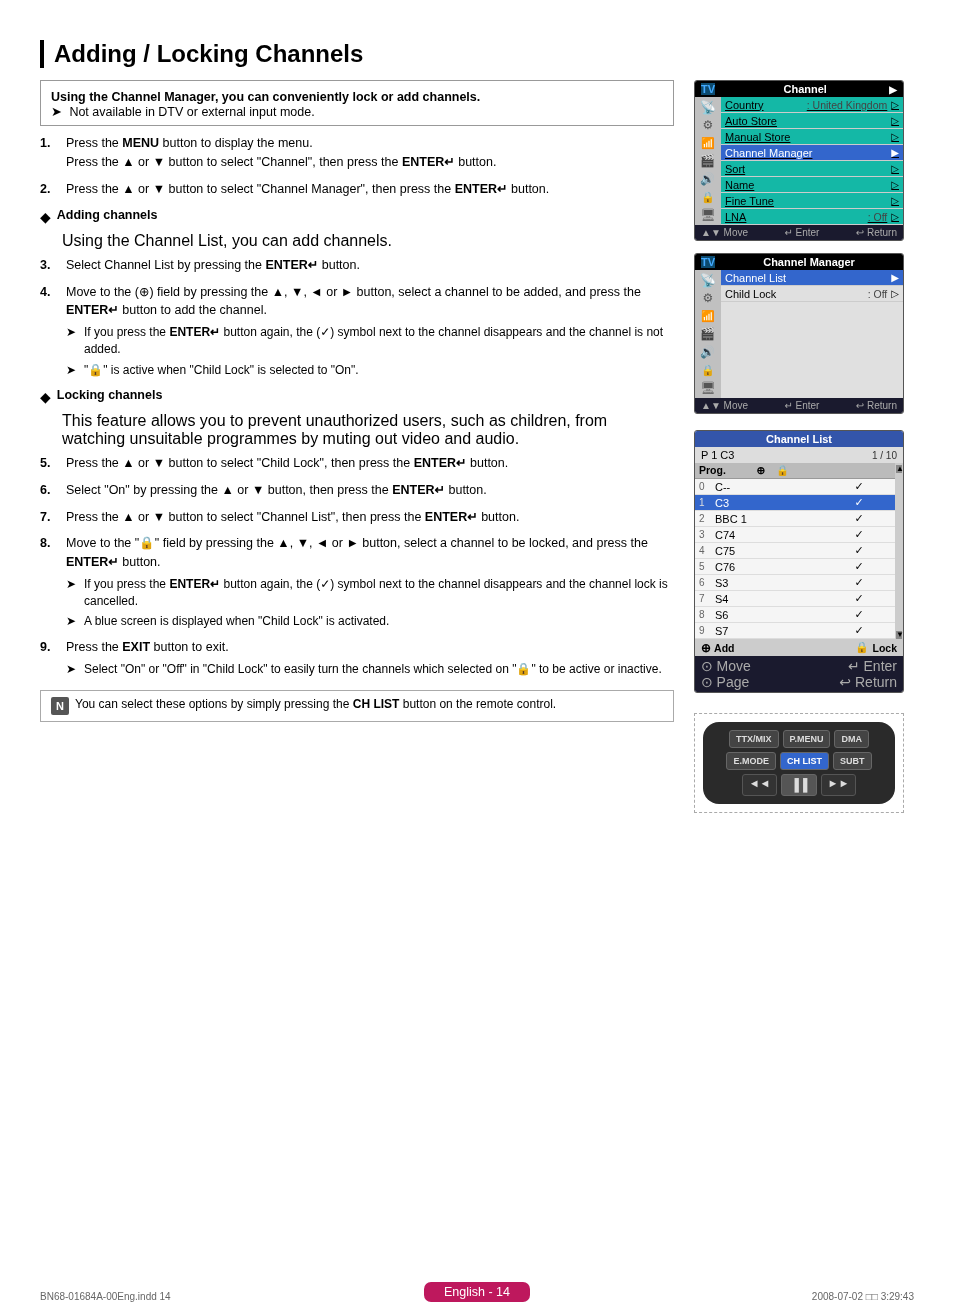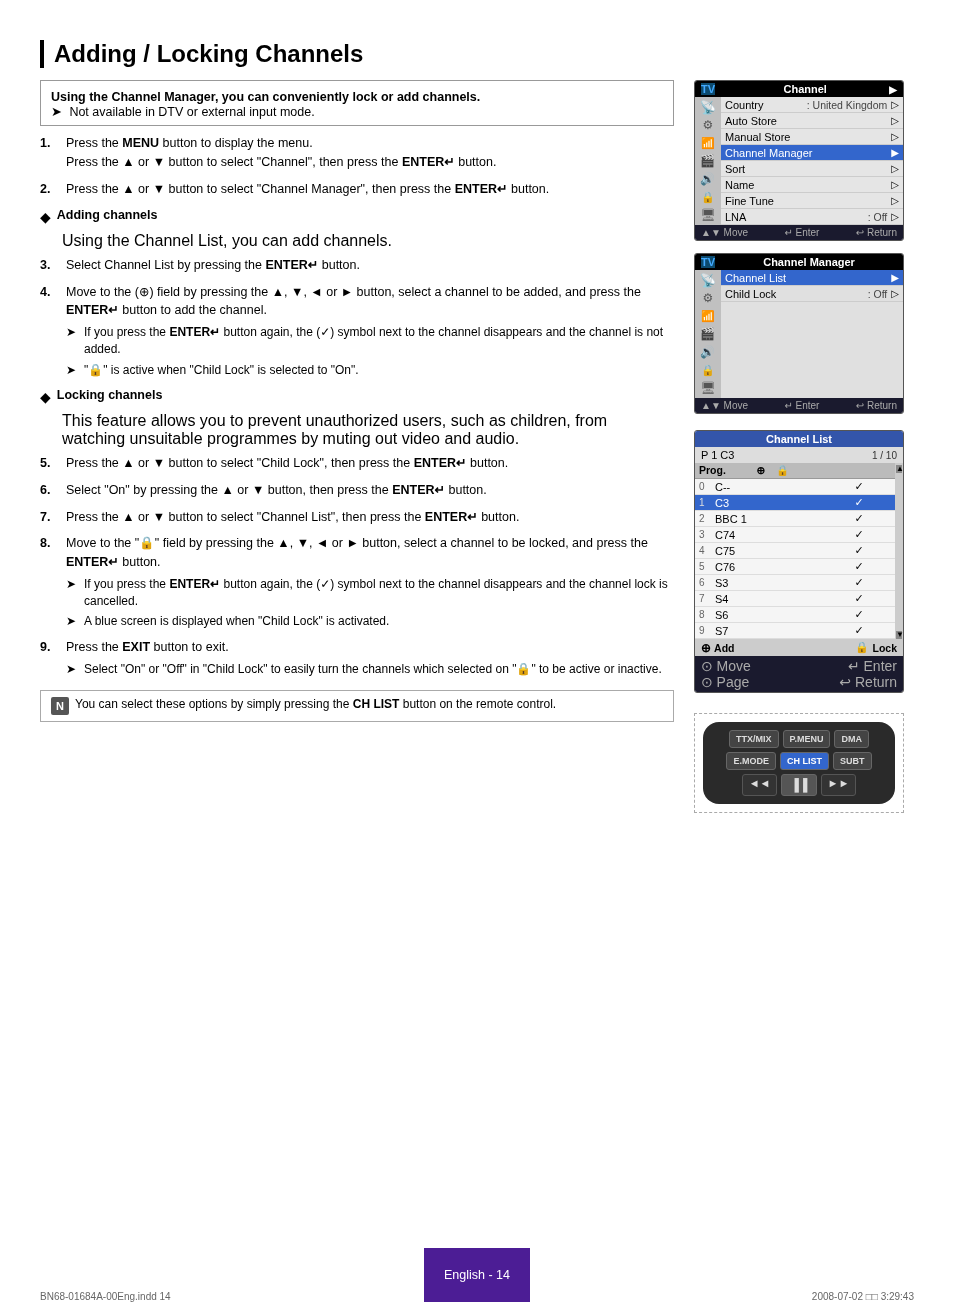--- a/index.html
+++ b/index.html
@@ -379,24 +379,25 @@
     .page-footer {
       position: absolute;
       bottom: 12px;
       left: 0;
       right: 0;
       display: flex;
       align-items: center;
       justify-content: center;
     }
     .footer-lang-box {
-      background: #4c1d95;
+      background: #be185d;
       color: #fff;
-      padding: 20px 20px;
+      padding: 3px 20px;
       font-size: 12.5px;
+      border-radius: 7px;
     }
 
     .print-info {
       position: absolute;
       bottom: 12px;
       left: 40px;
       font-size: 10px;
       color: #666;
     }
     .print-info-right {
@@ -550,21 +551,21 @@
             <div style="width:26px; background:#c0c0c0; display:flex; flex-direction:column; align-items:center; padding:2px 0; gap:2px;">
               <div class="tv-icon" style="color:#555; font-size:13px;">📡</div>
               <div class="tv-icon" style="color:#555; font-size:12px;">⚙</div>
               <div class="tv-icon" style="color:#555; font-size:11px;">📶</div>
               <div class="tv-icon" style="color:#555; font-size:12px;">🎬</div>
               <div class="tv-icon" style="color:#555; font-size:12px;">🔊</div>
               <div class="tv-icon" style="color:#555; font-size:11px;">🔒</div>
               <div class="tv-icon" style="color:#555; font-size:12px;">🖥</div>
             </div>
 
-            <div style="flex:1; background:#e5e5e5;">
+            <div style="flex:1; background:#14b8a6;text-decoration:underline;">
               <div class="menu-row">
                 <span class="menu-row-label">Country</span>
                 <span class="menu-row-value">: United Kingdom</span>
                 <span class="menu-arrow">▷</span>
               </div>
               <div class="menu-row">
                 <span class="menu-row-label">Auto Store</span>
                 <span class="menu-arrow">▷</span>
               </div>
               <div class="menu-row">

